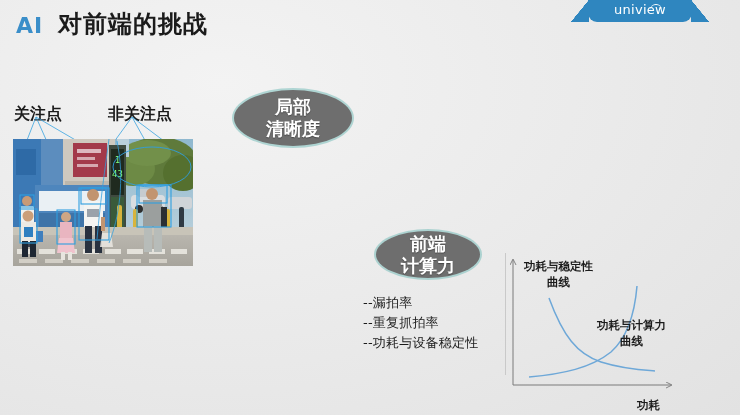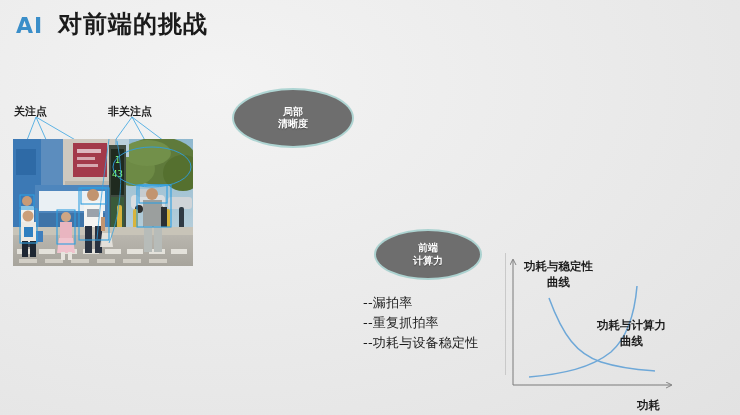--- a/index.html
+++ b/index.html
@@ -47,32 +47,32 @@
     font-size:24px;font-weight:bold;color:#1b1b1b;letter-spacing:1px;
   }
   
   .photo{
     position:absolute;left:13px;top:139px;width:180px;height:127px;
     overflow:hidden;background:#7c9ab0;
   }
   .photo svg{display:block;}
   
   .anno-label{
-    position:absolute;font-size:11px;color:#1b1b1b;font-weight:bold;
+    position:absolute;font-size:16px;color:#1b1b1b;font-weight:bold;
     white-space:nowrap;
   }
   .lbl-focus{left:14px;top:104px;}
   .lbl-nonfocus{left:108px;top:104px;}
   .leaders{position:absolute;left:0;top:95px;width:230px;height:60px;}
   
   .ellipse{
     position:absolute;border-radius:50%;
     background:#6e6e6e;
     display:flex;flex-direction:column;align-items:center;justify-content:center;
-    color:#ffffff;font-weight:bold;font-size:10px;line-height:1.22;
+    color:#ffffff;font-weight:bold;font-size:18px;line-height:1.22;
     text-shadow:0 1px 1px rgba(0,0,0,.35);
     box-shadow:0 0 0 2px rgba(120,190,185,.55);
   }
   .ellipse-1{left:234px;top:90px;width:118px;height:56px;}
   .ellipse-2{left:376px;top:231px;width:104px;height:47px;}
   
   .bullets{
     position:absolute;font-size:13px;color:#1b1b1b;line-height:1.55;
     white-space:nowrap;
   }
@@ -92,20 +92,24 @@
   }
   .chart-lbl-stab{left:524px;top:259px;text-align:center;}
   .chart-lbl-comp{left:597px;top:285px;text-align:center;margin-top:33px;}
   .chart-lbl-x{left:637px;top:398px;}
 </style>
 </head>
 <body>
 
 <div class="slide">
 
+  <div class="logo-banner">
+    <div class="logo-text">uniview</div>
+    <div class="logo-swoosh"></div>
+  </div>
 
   <div class="title-ai">AI</div>
   <div class="title-main">对前端的挑战</div>
 
   <div class="anno-label lbl-focus">关注点</div>
   <div class="anno-label lbl-nonfocus">非关注点</div>
 
   <svg class="leaders" viewBox="0 0 230 60">
     <g stroke="#2f9fe0" stroke-width="0.8" fill="none" opacity="0.95">
       <path d="M36,22 L22,58"></path>

